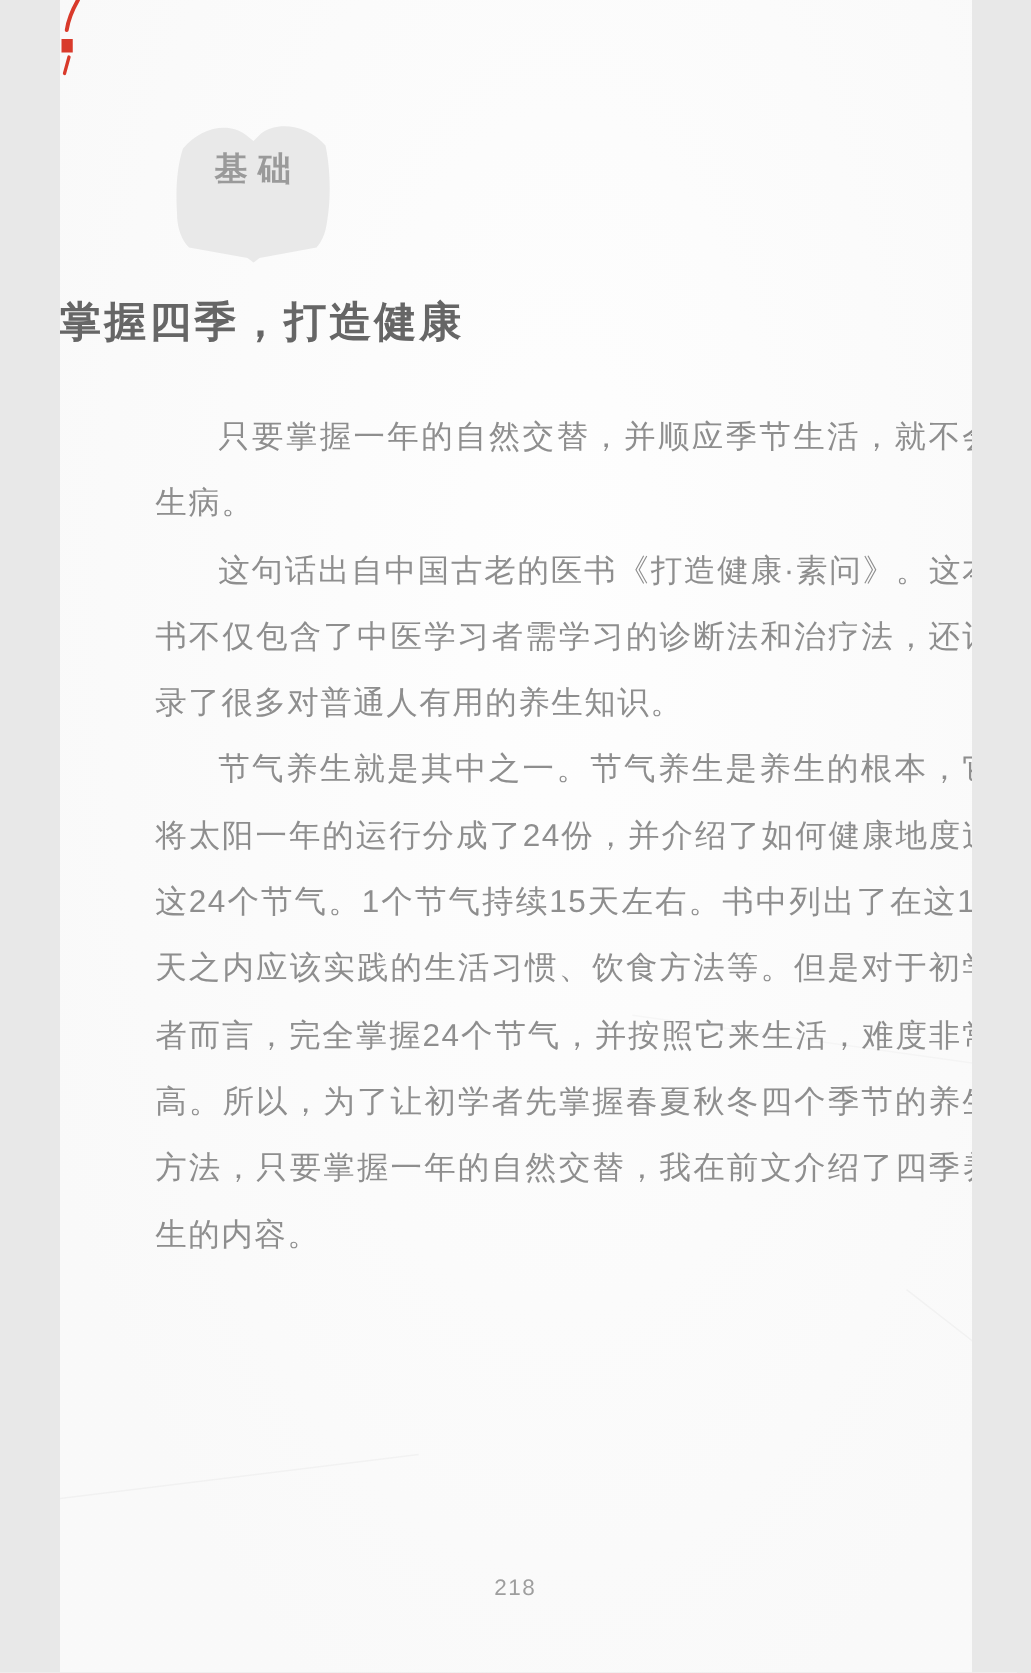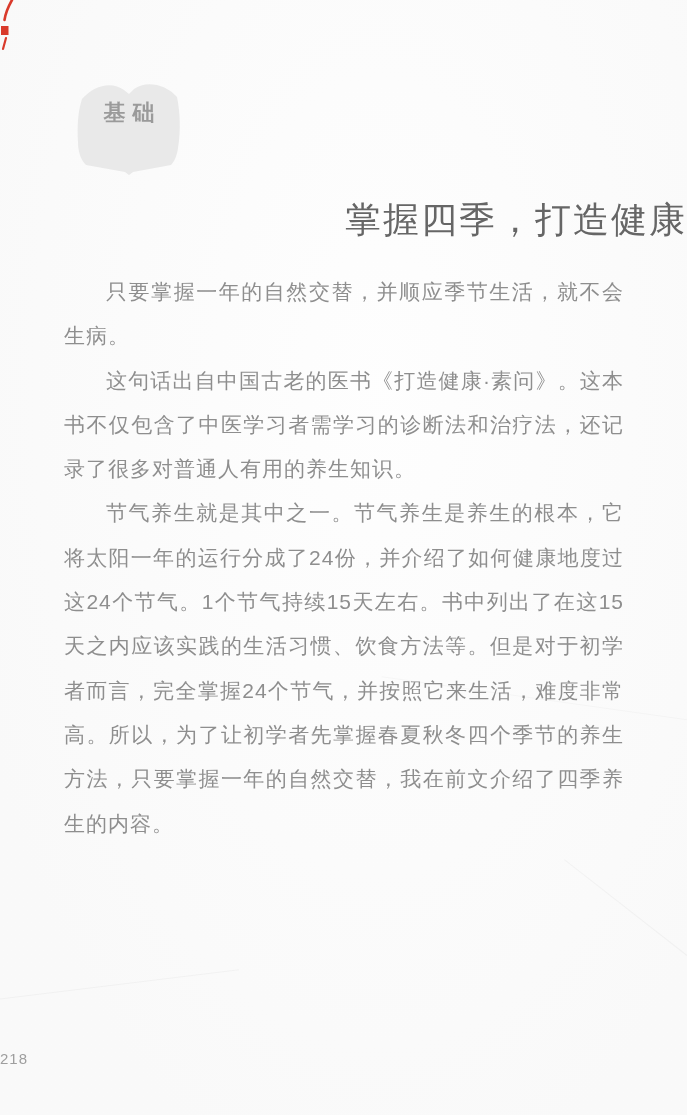--- a/index.html
+++ b/index.html
@@ -9,21 +9,21 @@
     --badge-bg:#e9e9e9;
     --badge-text:#9a9a9a;
     --page-number-text:#9e9e9e;
     --corner-mark:#d93a2b;
   }
   *{margin:0;padding:0;box-sizing:border-box;}
   html,body{background:#e8e8e8;}
   body{font-family:"Liberation Sans","DejaVu Sans",sans-serif;}
   .page{
     position:relative;
-    width:687px;height:1115px;
+    width:608px;height:1115px;
     margin:0 auto;
     background:var(--paper);
     background-image:radial-gradient(ellipse at 55% 35%, rgba(255,255,255,.6), rgba(0,0,0,.012) 80%);
     overflow:hidden;
   }
   
   .corner-marks{position:absolute;left:0;top:0;}
   
   .badge{
     position:absolute;left:72px;top:76px;width:114px;height:102px;
@@ -31,35 +31,36 @@
   .badge svg{position:absolute;left:0;top:0;}
   .badge .badge-text{
     position:absolute;left:0;top:20px;width:100%;
     text-align:center;
     color:var(--badge-text);
     font-size:22px;line-height:33px;font-weight:600;
     letter-spacing:7px;text-indent:7px;
   }
   .title{
     position:absolute;left:0;top:196px;width:100%;
-    text-align:right;
+    text-align:left;
     color:var(--title-text);
-    font-size:36px;font-weight:normal;letter-spacing:2px;
+    font-size:28px;font-weight:bold;letter-spacing:2px;
   }
   .body-text{
     position:absolute;left:64px;top:270px;width:560px;
     color:var(--body-text);
     font-size:21px;line-height:44.3px;
     letter-spacing:1px;
     text-align:justify;
     text-justify:inter-character;
   }
   .body-text p{text-indent:2em;}
   .page-number{
     position:absolute;left:0;top:1050px;width:100%;
+    text-align:center;
     color:var(--page-number-text);
     font-size:15px;letter-spacing:1px;
   }
   
   .crease{position:absolute;background:rgba(90,90,90,.05);height:1px;pointer-events:none;}
   .crease.c1{left:-20px;top:985px;width:260px;transform:rotate(-7deg);}
   .crease.c2{left:540px;top:930px;width:230px;transform:rotate(38deg);}
   .crease.c3{left:380px;top:700px;width:340px;transform:rotate(8deg);background:rgba(90,90,90,.035);}
 </style>
 </head>

